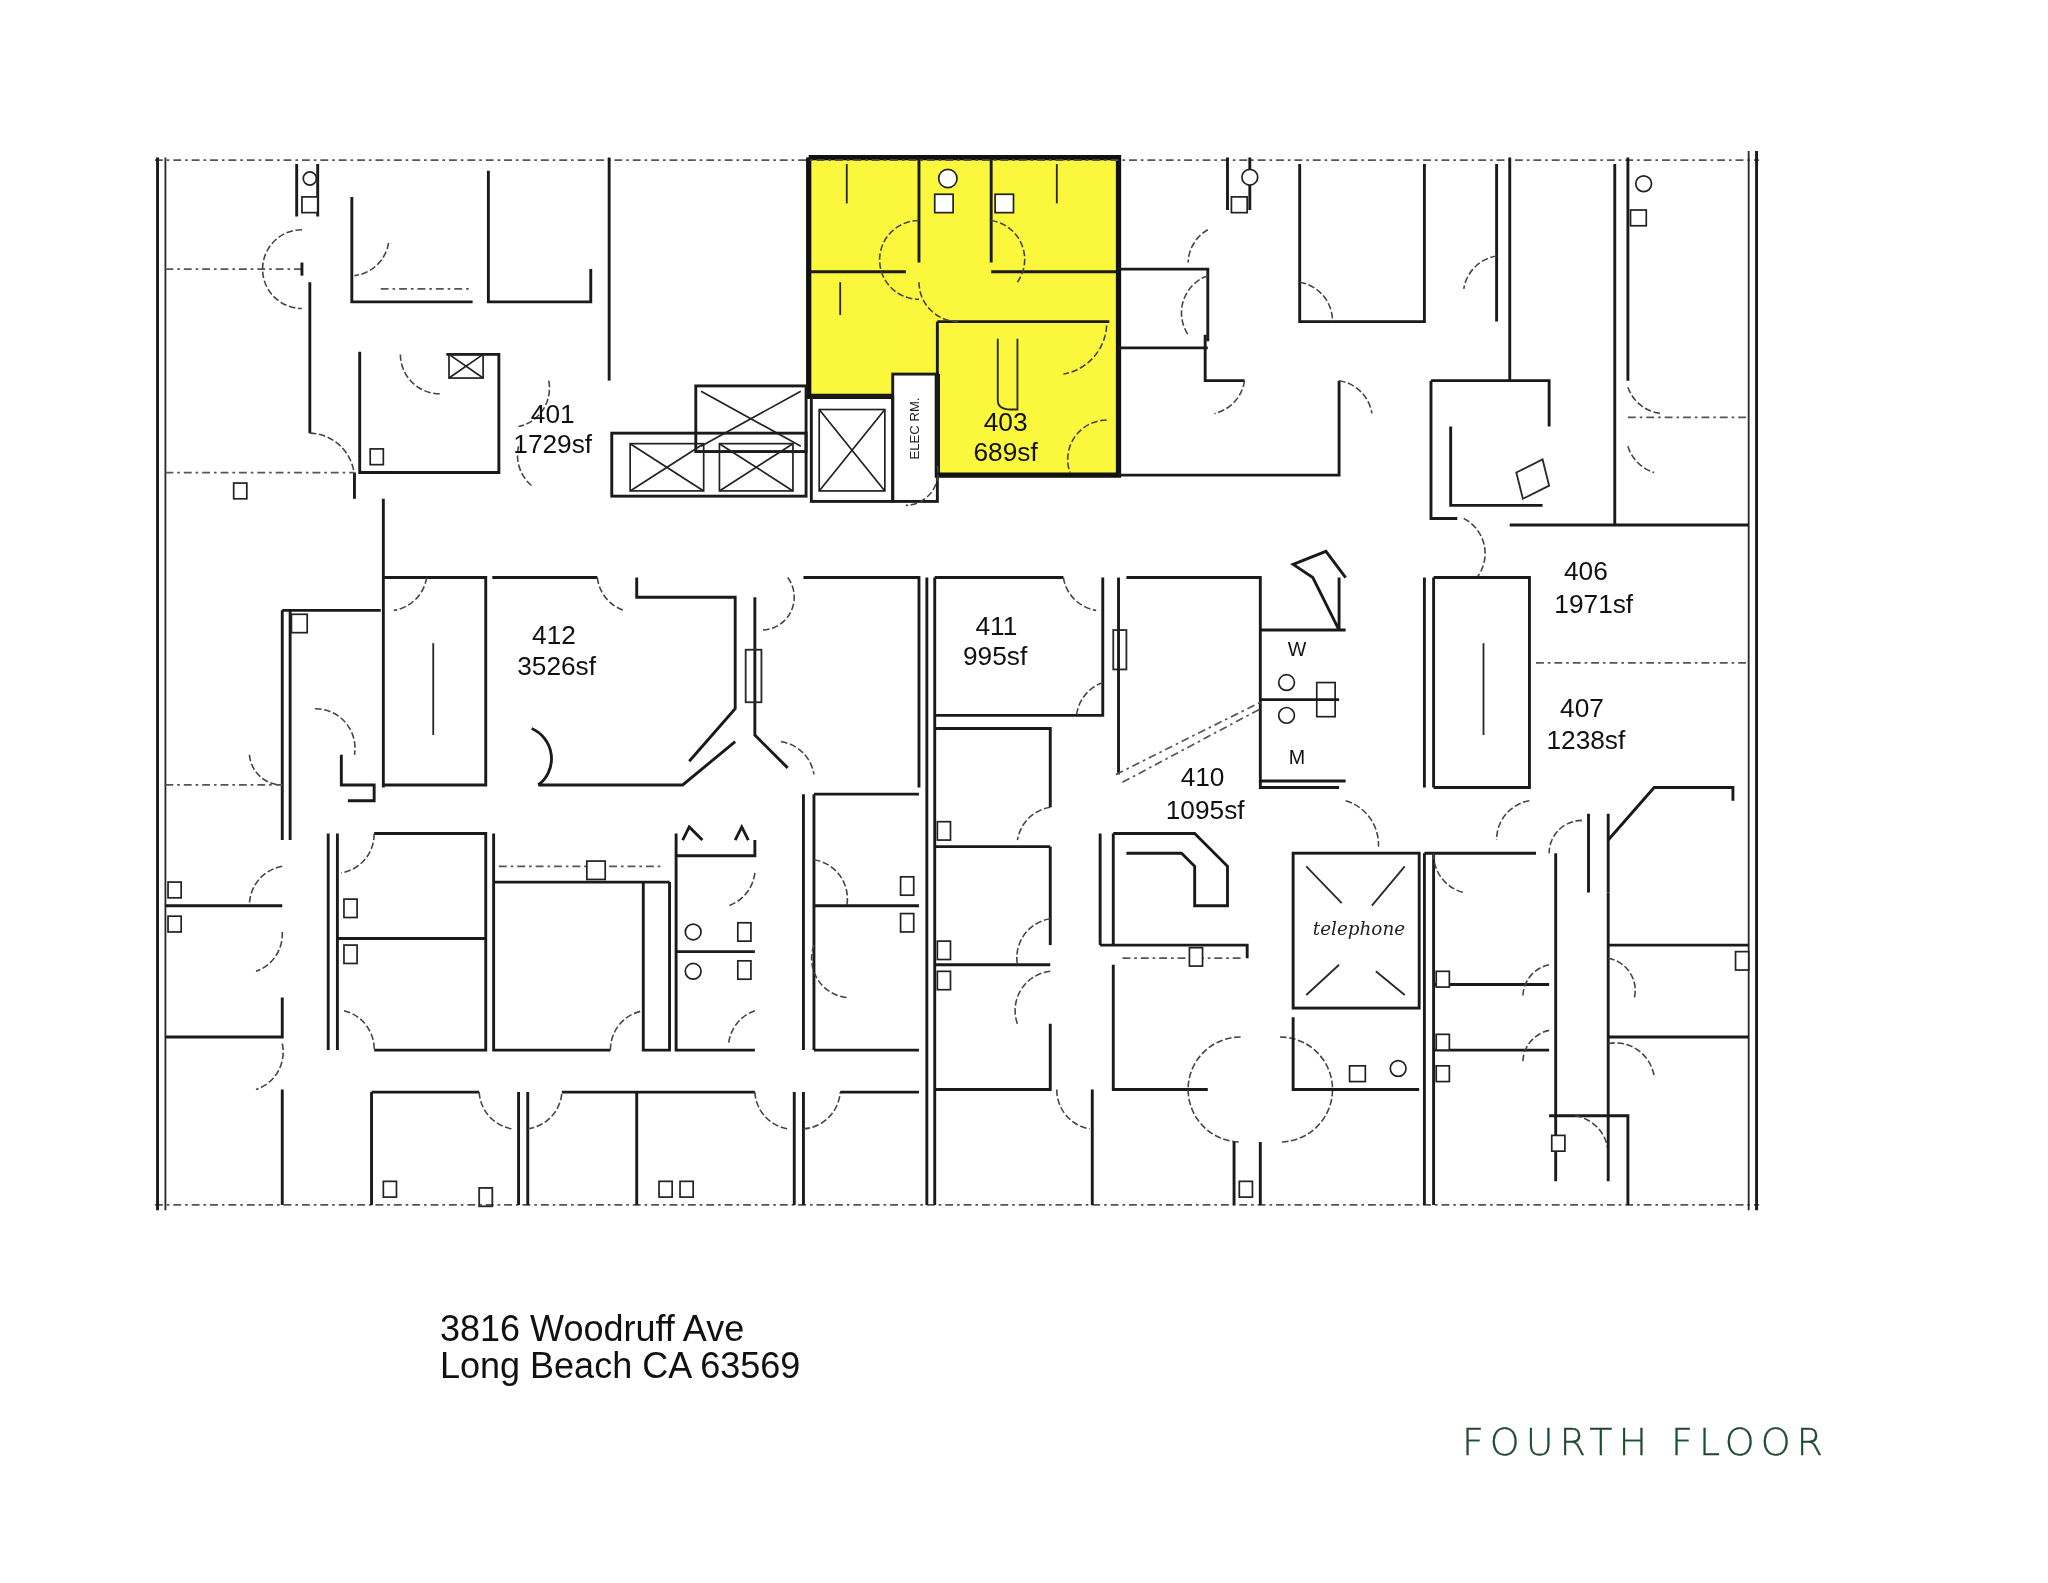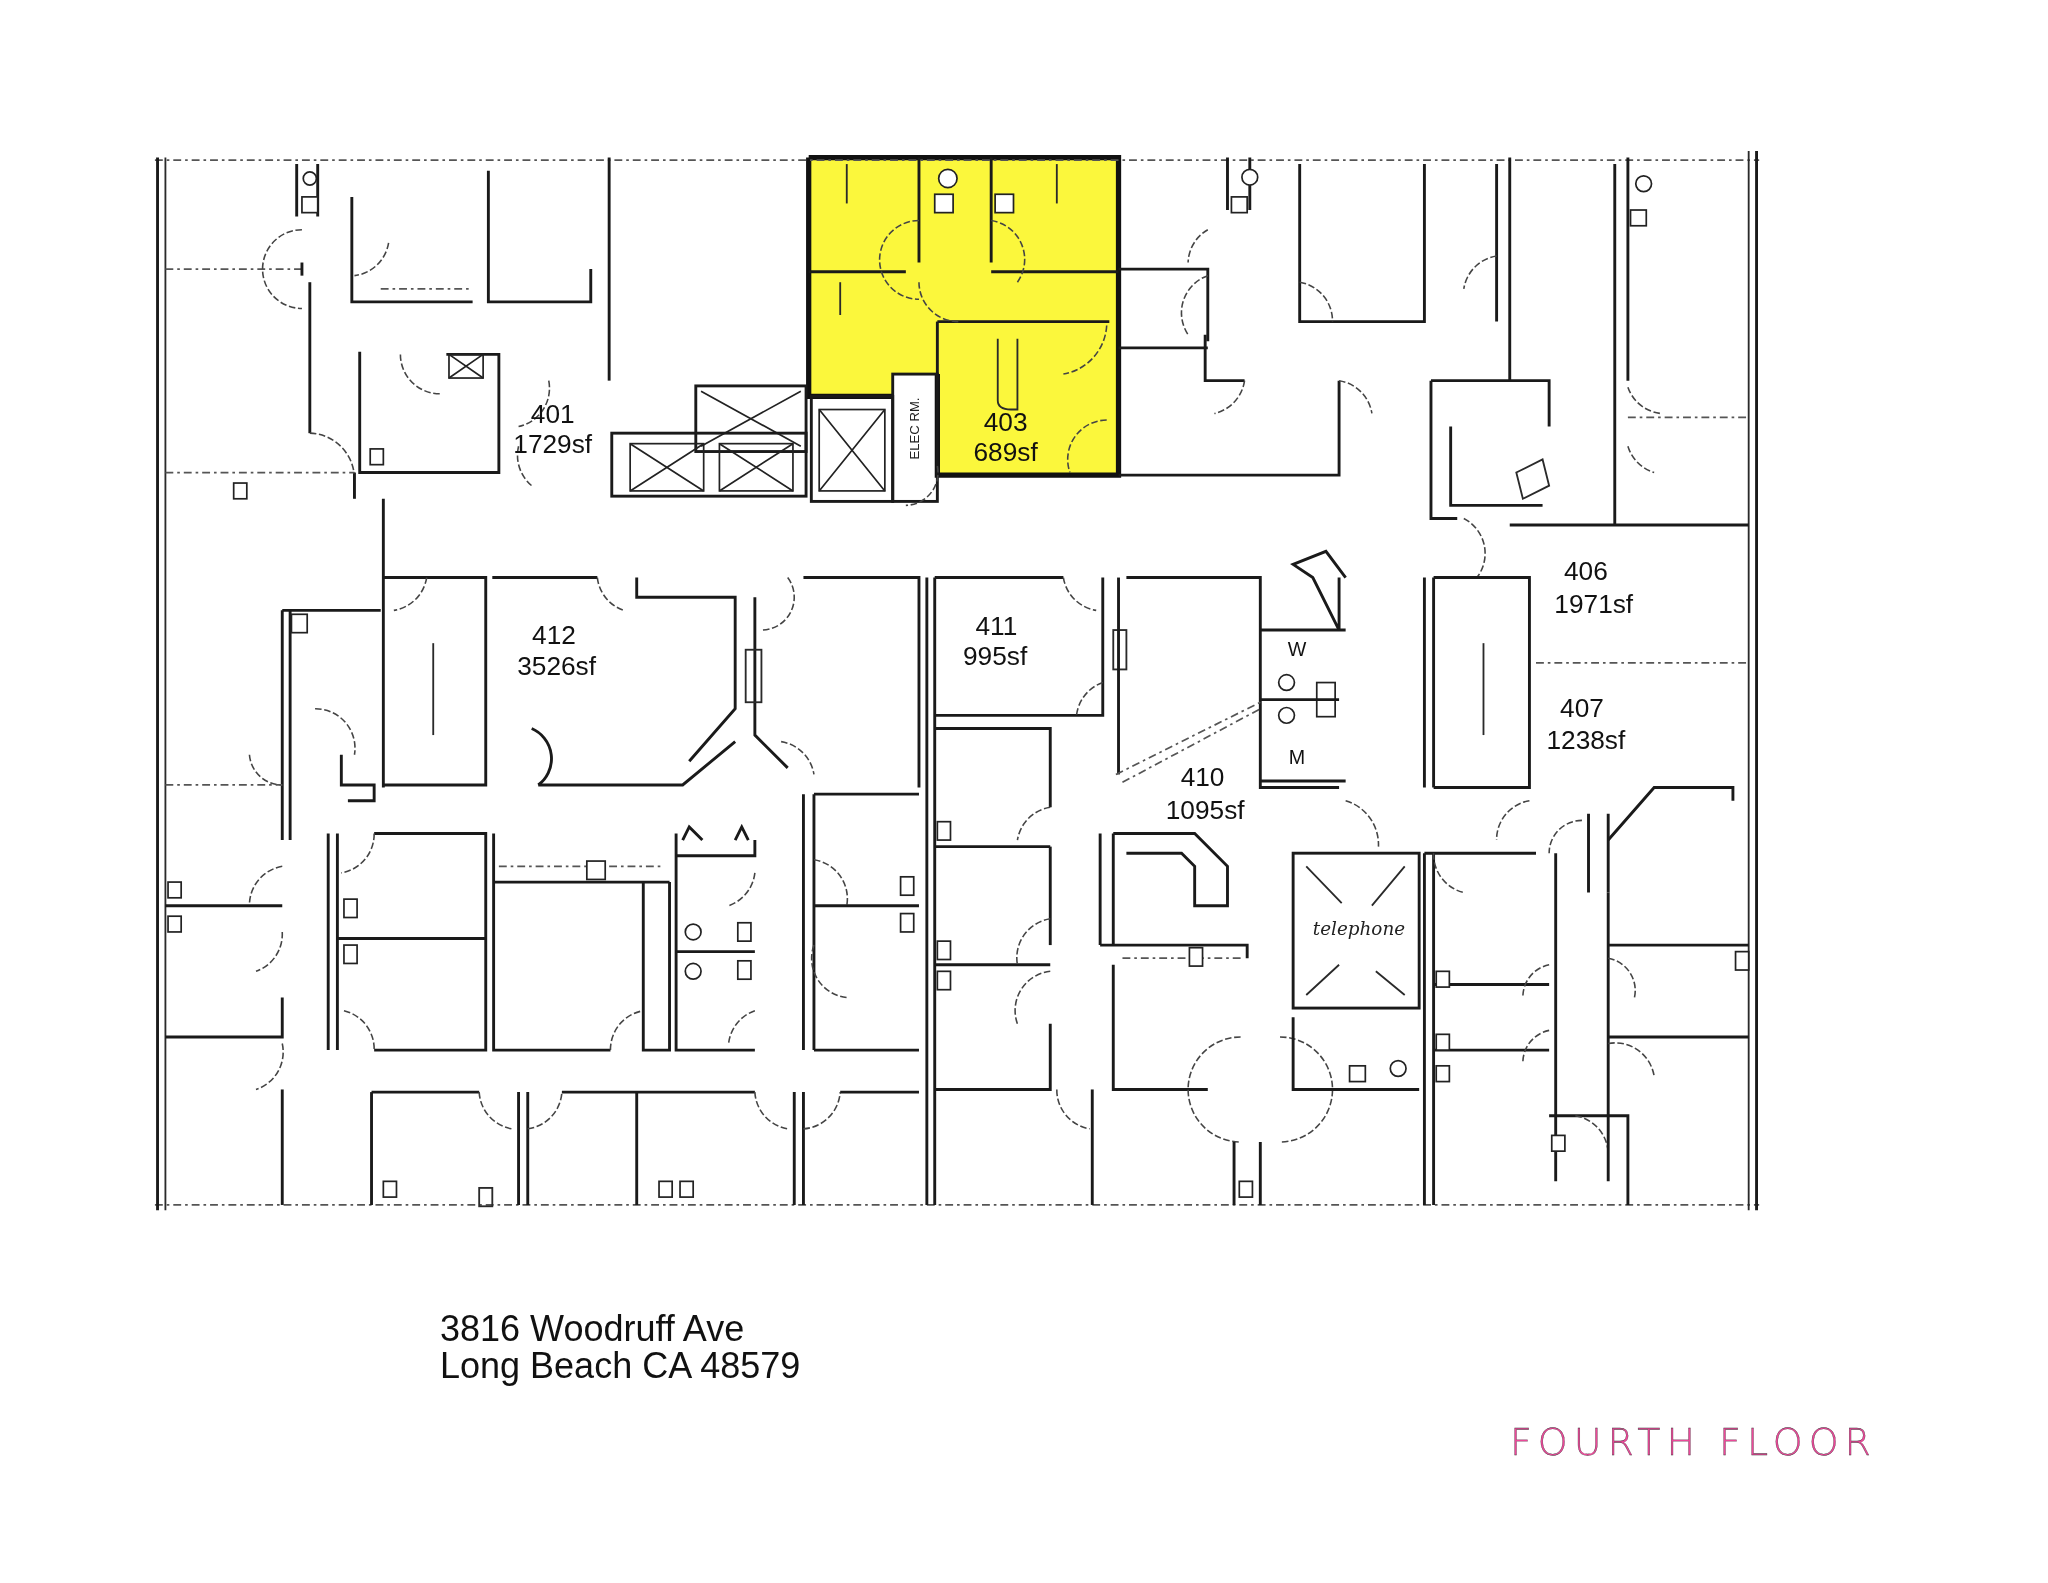--- a/index.html
+++ b/index.html
@@ -7,21 +7,21 @@
   #plan { position: absolute; left: 0; top: 0; width: 2048px; height: 1583px; }
   .wall { stroke: #1a1a1a; stroke-width: 2.2; fill: none; }
   .wall-thin { stroke: #2a2a2a; stroke-width: 1.4; fill: none; }
   .wall-dash { stroke: #555; stroke-width: 1.3; fill: none; stroke-dasharray: 6 3 2 3; }
   .wall-bold { stroke: #111; stroke-width: 4; fill: none; }
   .door { stroke: #444; stroke-width: 1.2; fill: none; stroke-dasharray: 5 2; }
   .xbox { stroke: #222; stroke-width: 1.3; fill: none; }
   .fixture { stroke: #222; stroke-width: 1.3; fill: #fff; }
   .room-label { font-family: "Liberation Sans", sans-serif; font-size: 20px; fill: #111; text-anchor: middle; }
   .addr { position: absolute; left: 440px; top: 1310px; font-family: "Liberation Sans", sans-serif; font-size: 36px; line-height: 37px; color: #111; }
-  .floor-title { position: absolute; left: 1462px; top: 1420px; font-family: "DejaVu Sans", sans-serif; font-weight: 200; font-size: 38px; letter-spacing: 6px; color: #ec4899; margin-left: 48px; -webkit-text-stroke: 0.3px #333; }
+  .floor-title { position: absolute; left: 1462px; top: 1420px; font-family: "DejaVu Sans", sans-serif; font-weight: 200; font-size: 38px; letter-spacing: 6px; color: #14532d; -webkit-text-stroke: 0.3px #333; }
   .small-rot { font-family: "Liberation Sans", sans-serif; font-size: 10px; fill: #222; }
   .hand { font-family: "DejaVu Serif", serif; font-style: italic; font-size: 14px; fill: #222; }
 </style>
 </head>
 <body>
 
 <svg id="plan" viewBox="0 0 1560 1206" preserveAspectRatio="none" xmlns="http://www.w3.org/2000/svg">
 
   <g>
     <path d="M616,120 L852,120 L852,362 L714,362 L714,285 L680,285 L680,302 L616,302 Z" fill="#fbf73c" stroke="none"></path>
@@ -327,16 +327,16 @@
     <text class="room-label" x="758" y="507">995sf</text>
   </g>
   <g>
     <text class="room-label" x="422" y="491">412</text>
     <text class="room-label" x="424" y="514">3526sf</text>
   </g>
 </svg>
 
 <div class="addr">
   <div>3816 Woodruff Ave</div>
-  <div>Long Beach CA 48579</div>
+  <div>Long Beach CA 63569</div>
 </div>
 
 <div class="floor-title">FOURTH FLOOR</div>
 
 </body></html>

